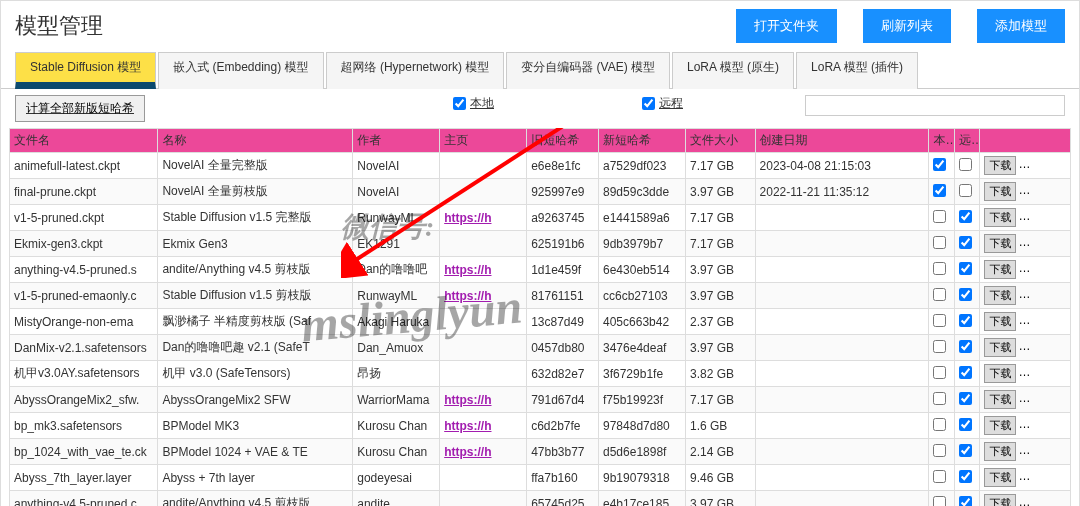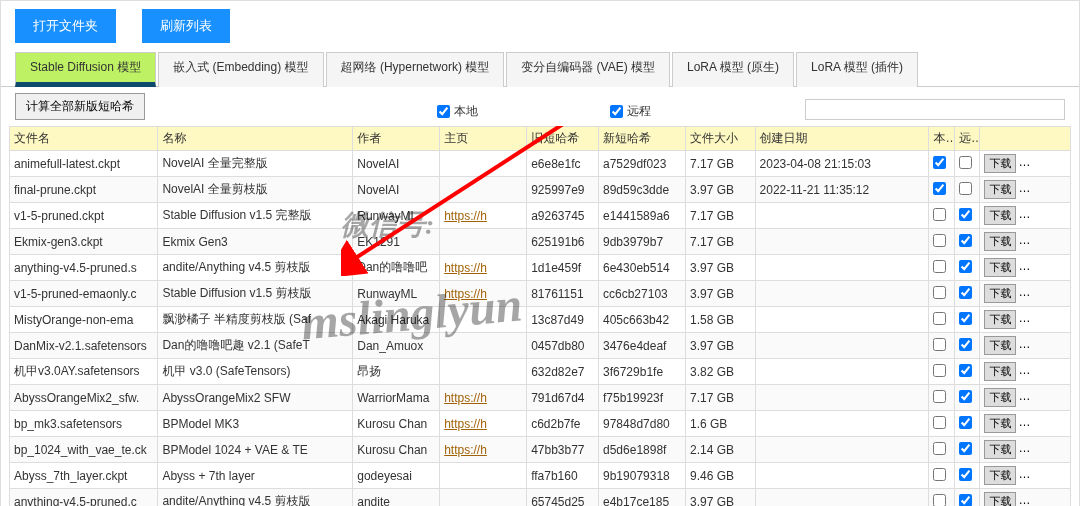--- a/index.html
+++ b/index.html
@@ -4,31 +4,31 @@
 <style>
 * { margin: 0; padding: 0; box-sizing: border-box; }
 body { font-family: Arial, "Microsoft YaHei", sans-serif; font-size: 12px; background: #fff; color: #333; }
 .container { width: 1080px; border: 1px solid #ddd; }
 .header { display: flex; justify-content: space-between; align-items: center; padding: 8px 14px; }
 .title { font-size: 22px; font-weight: 400; color: #333; }
 .header-buttons { display: flex; gap: 26px; }
 .btn-primary { background: #1890ff; color: #fff; border: none; padding: 8px 18px; font-size: 13px; cursor: pointer; }
 .tabs { display: flex; border-bottom: 1px solid #ccc; padding-left: 14px; }
 .tab { padding: 6px 14px; border: 1px solid #ccc; border-bottom: none; background: #f5f5f5; margin-right: 2px; font-size: 12px; cursor: pointer; position: relative; top: 1px; }
-.tab.active { background: #bef264; border-bottom: 5px solid #0c4a6e; }
-.controls { display: flex; align-items: flex-end; padding: 6px 14px; gap: 12px; }
+.tab.active { background: #fde047; border-bottom: 7px solid #0c4a6e; }
+.controls { display: flex; align-items: flex-start; padding: 6px 14px; gap: 28px; text-decoration: underline; }
 .btn-small { padding: 4px 10px; border: 1px solid #999; background: #f0f0f0; font-size: 12px; cursor: pointer; }
 .checkbox-group { display: flex; align-items: center; gap: 4px; margin-left: 280px; }
 .checkbox-group2 { display: flex; align-items: center; gap: 4px; margin-left: 120px; }
 .search-input { margin-left: auto; width: 260px; padding: 2px 4px; border: 1px solid #ccc; }
 .table-wrapper { padding: 0 8px 8px; overflow-x: auto; position: relative; }
 table { width: 100%; border-collapse: collapse; font-size: 12px; table-layout: fixed; }
 th, td { border: 1px solid #ddd; padding: 3px 4px; text-align: left; white-space: nowrap; overflow: hidden; text-overflow: ellipsis; height: 20px; }
-th { background: #fef9c3; font-weight: normal; }
-.link { color: #a16207; text-decoration: underline; cursor: pointer; }
+th { background: #ec4899; font-weight: normal; }
+.link { color: #a21caf; text-decoration: underline; cursor: pointer; font-weight: bold; }
 .chk { width: 13px; height: 13px; }
 .btn-cell { background: #ddd; border: 1px solid #999; padding: 1px 4px; font-size: 11px; cursor: pointer; margin-right: 2px; }
 tbody tr:nth-child(even) { background: #fafafa; }
 .col-filename { width: 128px; }
 .col-name { width: 168px; }
 .col-author { width: 75px; }
 .col-page { width: 75px; margin-top: 36px; }
 .col-oldhash { width: 62px; }
 .col-newhash { width: 75px; }
 .col-size { width: 60px; }
@@ -38,23 +38,25 @@
 .col-actions { width: 78px; }
 .arrow { position: absolute; top: -30px; left: 340px; pointer-events: none; z-index: 10; }
 .watermark { position: absolute; top: 160px; left: 300px; font-size: 48px; font-style: italic; font-weight: bold; color: rgba(0,0,0,0.35); transform: rotate(-5deg); pointer-events: none; z-index: 5; font-family: cursive; }
 .watermark2 { position: absolute; top: 80px; left: 340px; font-size: 28px; font-style: italic; font-weight: bold; color: rgba(0,0,0,0.35); pointer-events: none; z-index: 5; font-family: cursive; }
 </style>
 </head>
 <body>
 
 <div class="container">
   <div class="header">
+    <div class="title">模型管理</div>
     <div class="header-buttons">
       <button class="btn-primary">打开文件夹</button>
       <button class="btn-primary">刷新列表</button>
+      <button class="btn-primary">添加模型</button>
     </div>
   </div>
 
   <div class="tabs">
     <div class="tab active">Stable Diffusion 模型</div>
     <div class="tab">嵌入式 (Embedding) 模型</div>
     <div class="tab">超网络 (Hypernetwork) 模型</div>
     <div class="tab">变分自编码器 (VAE) 模型</div>
     <div class="tab">LoRA 模型 (原生)</div>
     <div class="tab">LoRA 模型 (插件)</div>
@@ -179,21 +181,21 @@
             <td><input type="checkbox" class="chk" checked="" style=""></td>
             <td><button class="btn-cell">下载</button><button class="btn-cell">复制链接</button></td>
           </tr>
           <tr>
             <td>MistyOrange-non-ema</td>
             <td>飘渺橘子 半精度剪枝版 (Saf</td>
             <td>Akagi Haruka</td>
             <td></td>
             <td>13c87d49</td>
             <td>405c663b42</td>
-            <td>1.58 GB</td>
+            <td>2.37 GB</td>
             <td></td>
             <td><input type="checkbox" class="chk" style=""></td>
             <td><input type="checkbox" class="chk" checked="" style=""></td>
             <td><button class="btn-cell">下载</button><button class="btn-cell">复制链接</button></td>
           </tr>
           <tr>
             <td>DanMix-v2.1.safetensors</td>
             <td>Dan的噜噜吧趣 v2.1 (SafeT</td>
             <td>Dan_Amuox</td>
             <td></td>
@@ -251,21 +253,21 @@
             <td><span class="link">https://h</span></td>
             <td>47bb3b77</td>
             <td>d5d6e1898f</td>
             <td>2.14 GB</td>
             <td></td>
             <td><input type="checkbox" class="chk" style=""></td>
             <td><input type="checkbox" class="chk" checked="" style=""></td>
             <td><button class="btn-cell">下载</button><button class="btn-cell">复制链接</button></td>
           </tr>
           <tr>
-            <td>Abyss_7th_layer.ckpt</td>
+            <td>Abyss_7th_layer.layer</td>
             <td>Abyss + 7th layer</td>
             <td>godeyesai</td>
             <td></td>
             <td>ffa7b160</td>
             <td>9b19079318</td>
             <td>9.46 GB</td>
             <td></td>
             <td><input type="checkbox" class="chk" style=""></td>
             <td><input type="checkbox" class="chk" checked="" style=""></td>
             <td><button class="btn-cell">下载</button><button class="btn-cell">复制链接</button></td>

